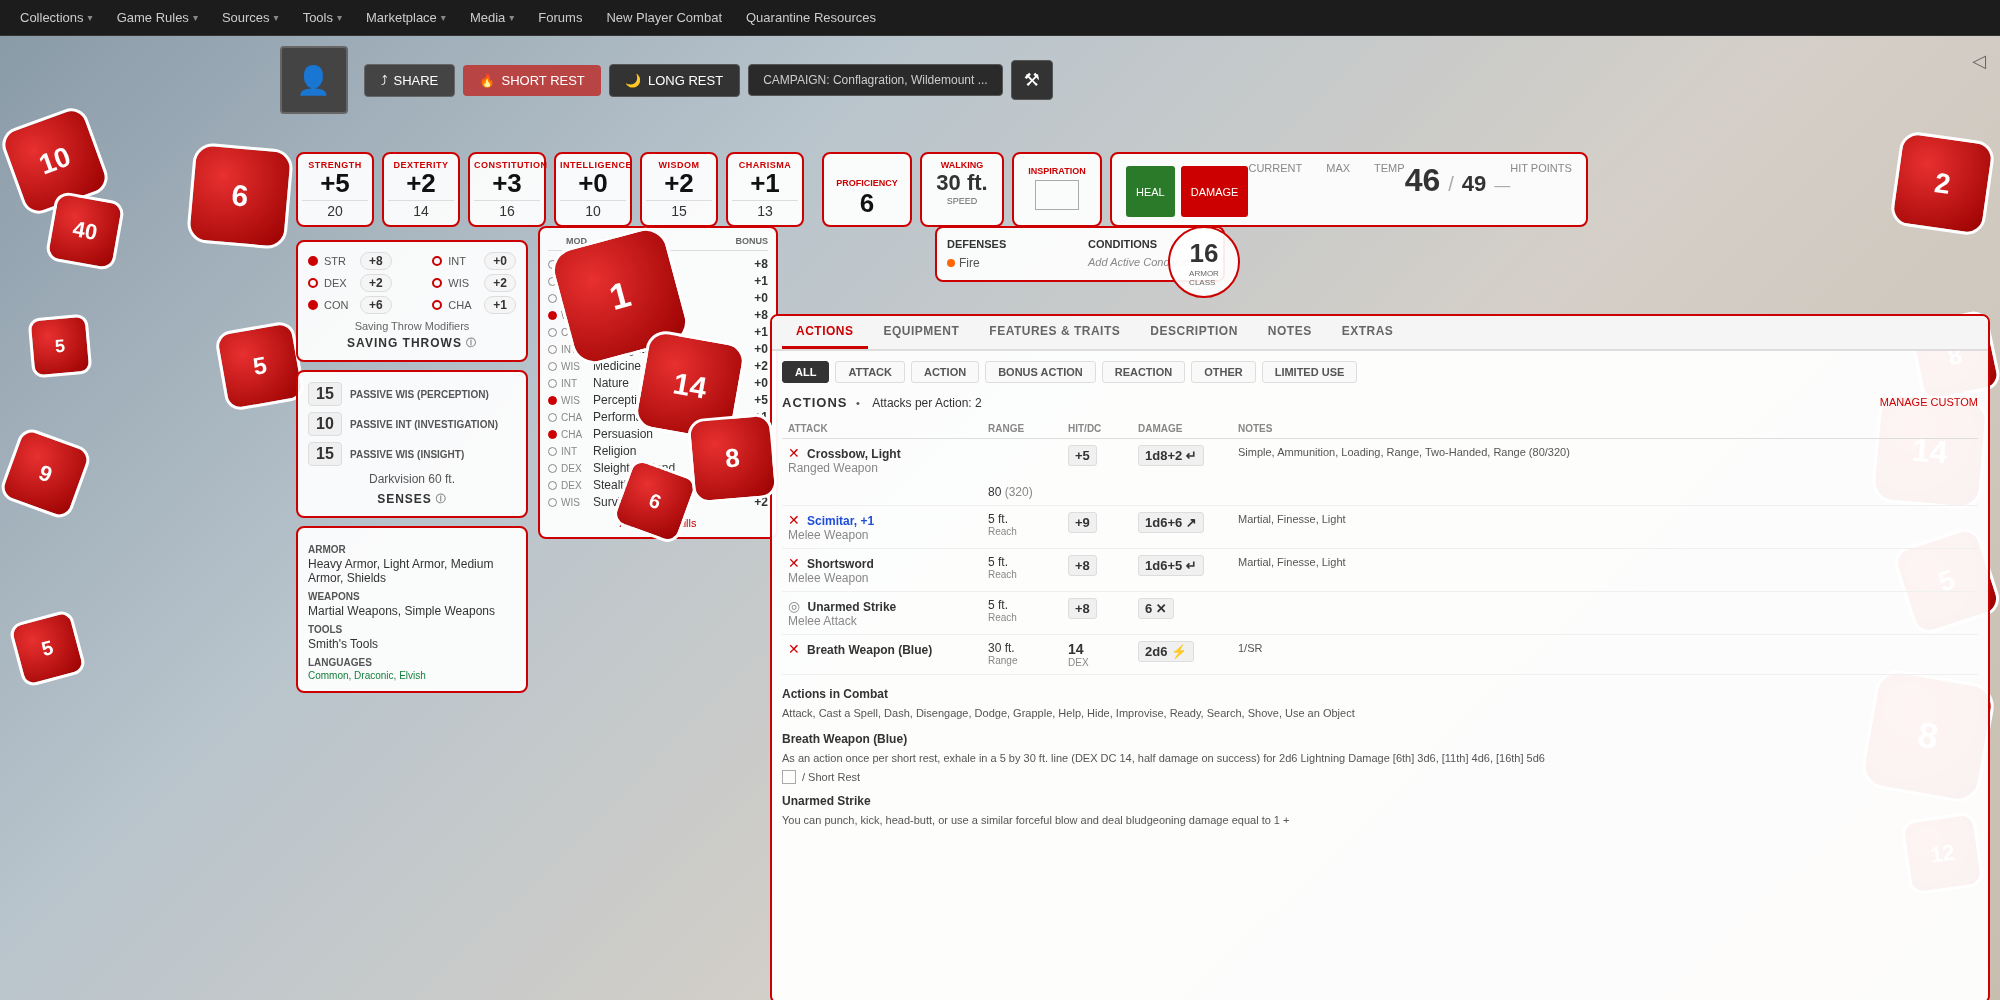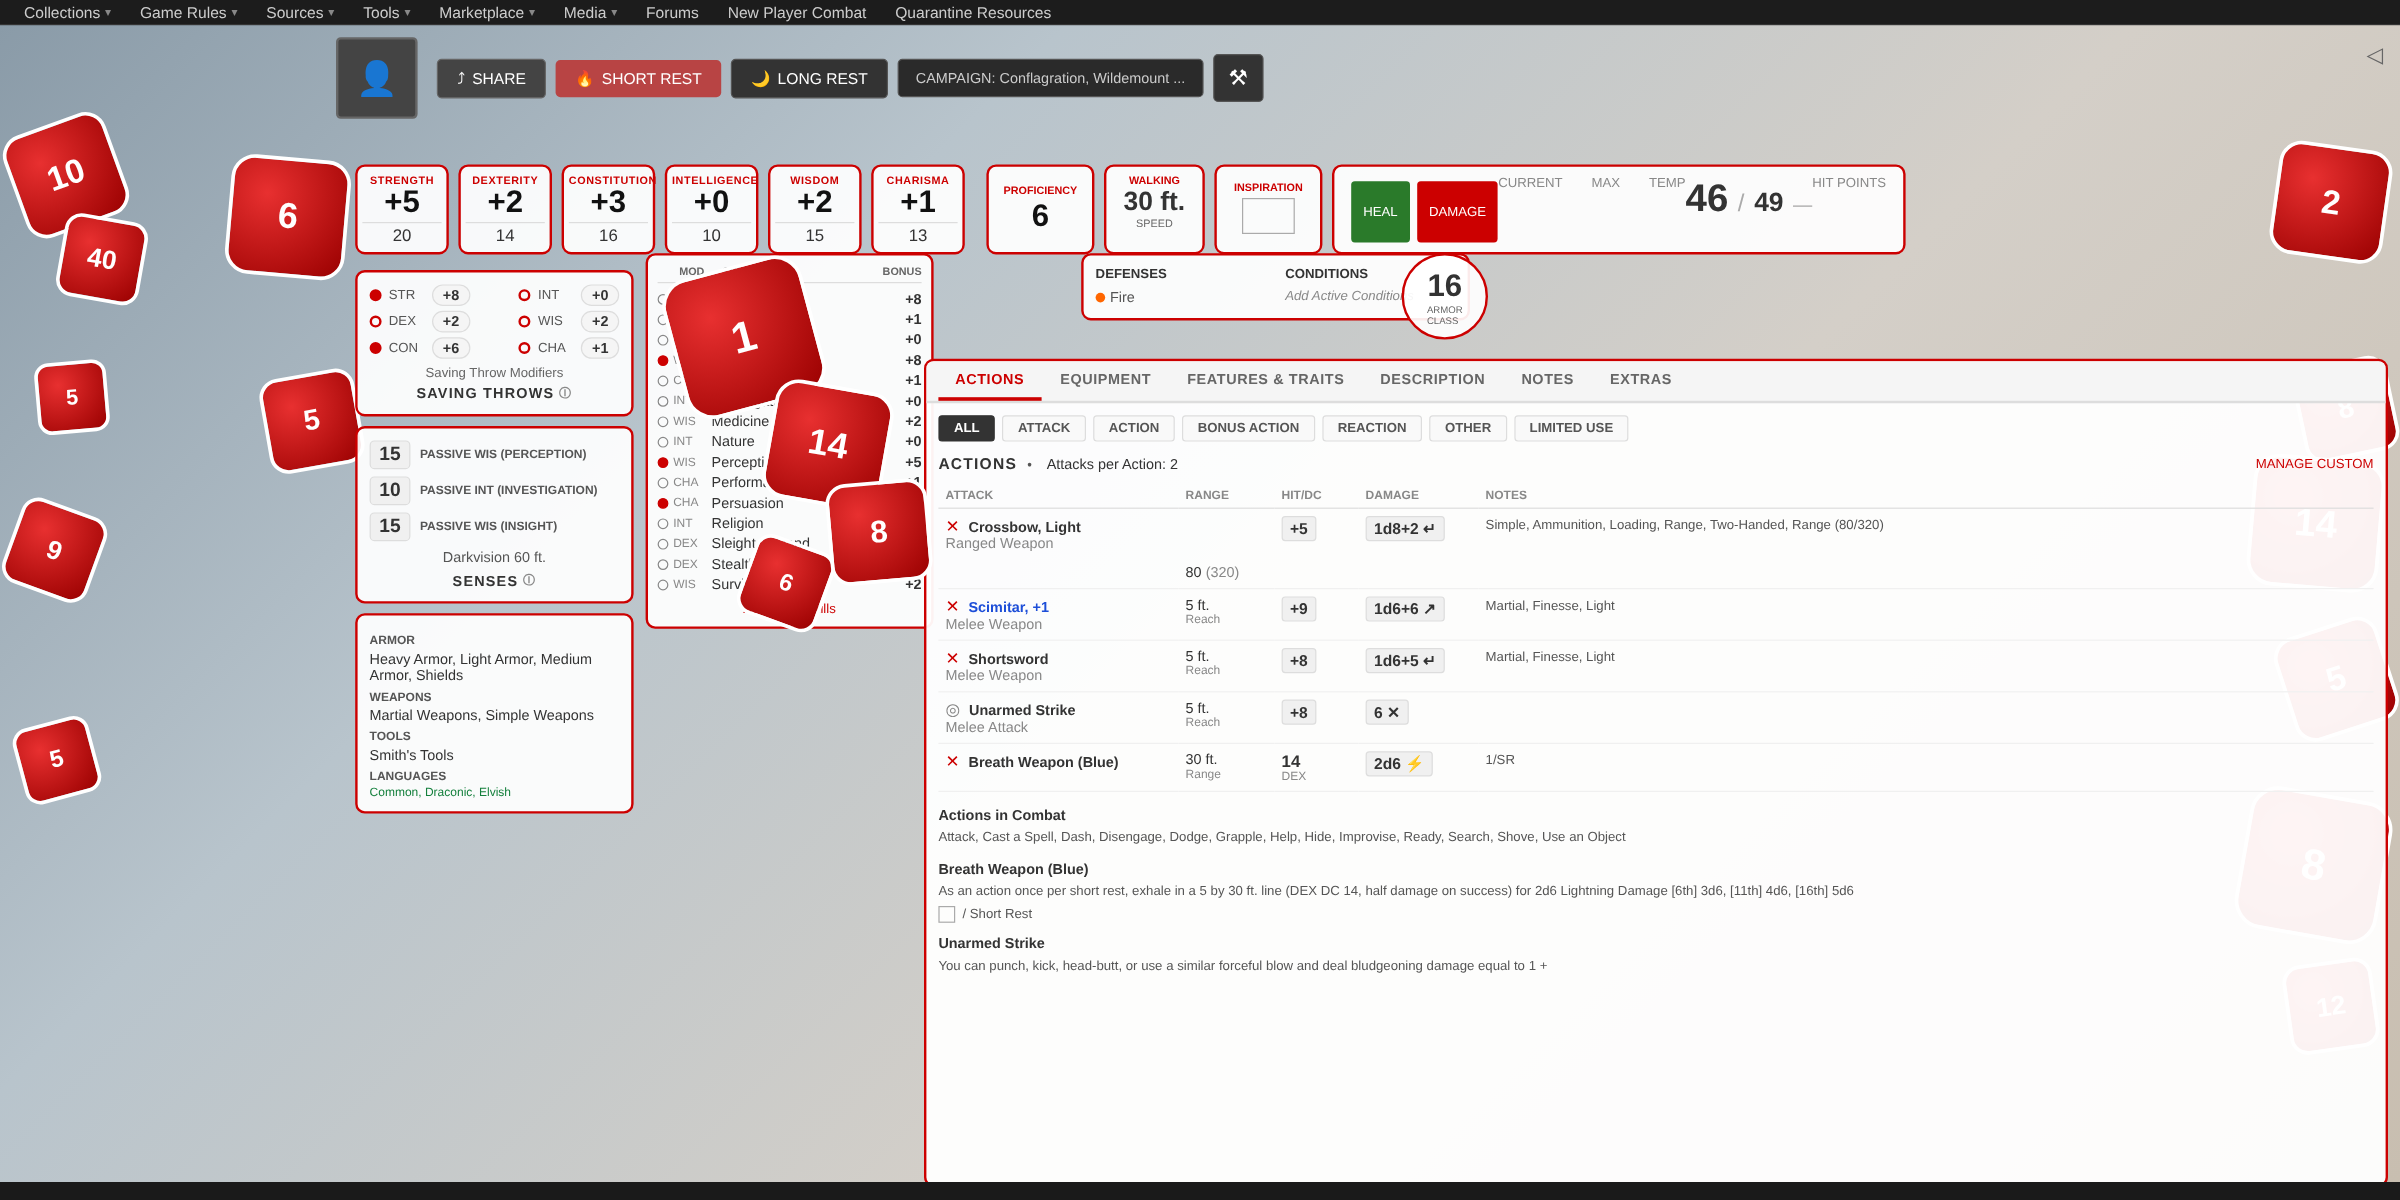--- a/index.html
+++ b/index.html
@@ -8,21 +8,21 @@
       background: #1a1a1a;
       color: #333;
       width: 2000px;
       min-height: 1000px;
       overflow: hidden;
     }
 
     
     .top-nav {
       background: #1c1c1c;
-      height: 21px;
+      height: 36px;
       display: flex;
       align-items: center;
       padding: 0 20px;
       gap: 24px;
       border-bottom: 1px solid #333;
     }
     .nav-item {
       color: #ccc;
       font-size: 13px;
       cursor: pointer;
@@ -177,21 +177,21 @@
     .prof-card {
       background: rgba(255,255,255,0.92);
       border: 2px solid #c00;
       border-radius: 8px;
       width: 90px;
       text-align: center;
       padding: 6px 4px;
       display: flex;
       flex-direction: column;
       align-items: center;
-      justify-content: center;
+      justify-content: flex-end;
     }
     .prof-label { font-size: 9px; font-weight: bold; color: #c00; text-transform: uppercase; }
     .prof-val { font-size: 26px; font-weight: bold; color: #111; }
 
     .speed-card {
       background: rgba(255,255,255,0.92);
       border: 2px solid #c00;
       border-radius: 8px;
       width: 84px;
       text-align: center;
@@ -374,21 +374,21 @@
       display: flex; align-items: center; justify-content: center;
       font-size: 8px; color: #c00;
       flex-shrink: 0;
     }
     .skill-bonus { font-size: 12px; font-weight: bold; width: 24px; text-align: right; }
 
     
     .def-panel {
       position: absolute;
       top: 190px;
-      left: 901px;
+      left: 935px;
       right: 775px;
       background: rgba(255,255,255,0.92);
       border: 2px solid #c00;
       border-radius: 8px;
       padding: 10px;
       z-index: 10;
       display: flex;
       gap: 16px;
     }
     .def-col { flex: 1; }

